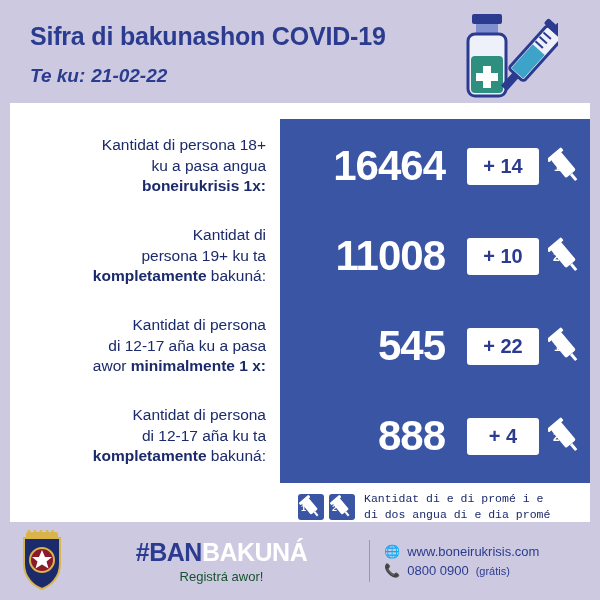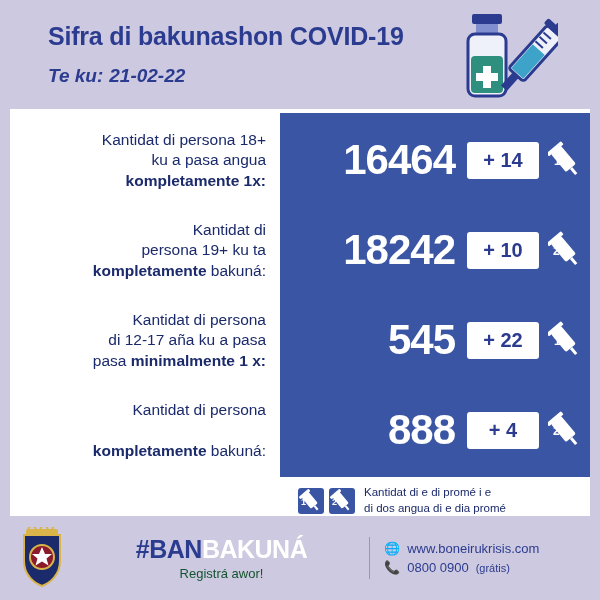--- a/index.html
+++ b/index.html
@@ -14,21 +14,21 @@
     background: #cdc9e0;
     display: flex;
     flex-direction: column;
     position: relative;
   }
 
   
   .header {
     height: 118px;
     background: #cdc9e0;
-    padding: 22px 20px 0 48px;
+    padding: 22px 20px 0 30px;
     position: relative;
   }
   .header-title {
     font-size: 25px;
     font-weight: bold;
     color: #2b3b8f;
     letter-spacing: -0.2px;
   }
   .header-sub {
     margin-top: 14px;
@@ -45,21 +45,21 @@
     top: 10px;
     width: 130px;
     height: 110px;
   }
 
   
   .main {
     flex: 1;
     background: #ffffff;
     margin: 0 10px;
-    padding: 10px 0 0 0;
+    padding: 22px 0 0 0;
     display: flex;
     flex-direction: column;
   }
 
   .row {
     display: flex;
     align-items: center;
     height: 82px;
     margin-bottom: 8px;
   }
@@ -89,21 +89,21 @@
     font-weight: bold;
     letter-spacing: -1px;
   }
   .delta {
     background: #ffffff;
     color: #2b3b8f;
     font-size: 20px;
     font-weight: bold;
     border-radius: 3px;
     padding: 7px 13px;
-    margin-left: 12px;
+    margin-left: 22px;
     min-width: 72px;
     text-align: center;
   }
   .syringe-badge {
     width: 34px;
     height: 40px;
     margin-left: 9px;
     position: relative;
     flex: 0 0 34px;
   }
@@ -118,20 +118,21 @@
   .legend-chip {
     width: 26px; height: 26px;
     background: #3a55a4;
     border-radius: 3px;
     position: relative;
   }
   .legend-text {
     font-size: 11.5px;
     line-height: 1.35;
     color: #1b2a6b;
+    font-family: Liberation Mono, monospace;
   }
 
   
   .footer {
     height: 92px;
     background: #cdc9e0;
     display: flex;
     align-items: center;
     padding: 0 16px 0 14px;
   }
@@ -202,21 +203,21 @@
       </svg>
     </div>
   </div>
 
   <div class="main">
 
     <div class="row">
       <div class="row-label">
         <span>Kantidat di persona 18+</span><br>
         <span>ku a pasa angua</span><br>
-        <b>kompletamente 1x:</b>
+        <b>boneirukrisis 1x:</b>
       </div>
       <div class="row-box">
         <span class="big-num">16464</span>
         <span class="delta">+ 14</span>
         <span class="syringe-badge">
           <svg viewBox="0 0 34 40" width="34" height="40">
             <g transform="rotate(-40 17 20)">
               <rect x="10" y="6" width="13" height="24" rx="2" fill="#ffffff"></rect>
               <rect x="7" y="3" width="19" height="4" rx="1" fill="#ffffff"></rect>
               <rect x="15" y="30" width="3" height="8" fill="#ffffff"></rect>
@@ -227,61 +228,61 @@
       </div>
     </div>
 
     <div class="row">
       <div class="row-label">
         <span>Kantidat di</span><br>
         <span>persona 19+ ku ta</span><br>
         <b>kompletamente</b><span> bakuná:</span>
       </div>
       <div class="row-box">
-        <span class="big-num">18242</span>
+        <span class="big-num">11008</span>
         <span class="delta">+ 10</span>
         <span class="syringe-badge">
           <svg viewBox="0 0 34 40" width="34" height="40">
             <g transform="rotate(-40 17 20)">
               <rect x="10" y="6" width="13" height="24" rx="2" fill="#ffffff"></rect>
               <rect x="7" y="3" width="19" height="4" rx="1" fill="#ffffff"></rect>
               <rect x="15" y="30" width="3" height="8" fill="#ffffff"></rect>
             </g>
             <text x="5" y="25" font-size="12" font-weight="bold" fill="#ffffff" font-family="Liberation Sans, sans-serif">2</text>
           </svg>
         </span>
       </div>
     </div>
 
     <div class="row">
       <div class="row-label">
         <span>Kantidat di persona</span><br>
         <span>di 12-17 aña ku a pasa</span><br>
-        <span>pasa </span><b>minimalmente 1 x:</b>
+        <span>awor </span><b>minimalmente 1 x:</b>
       </div>
       <div class="row-box">
         <span class="big-num">545</span>
         <span class="delta">+ 22</span>
         <span class="syringe-badge">
           <svg viewBox="0 0 34 40" width="34" height="40">
             <g transform="rotate(-40 17 20)">
               <rect x="10" y="6" width="13" height="24" rx="2" fill="#ffffff"></rect>
               <rect x="7" y="3" width="19" height="4" rx="1" fill="#ffffff"></rect>
               <rect x="15" y="30" width="3" height="8" fill="#ffffff"></rect>
             </g>
             <text x="6" y="25" font-size="12" font-weight="bold" fill="#ffffff" font-family="Liberation Sans, sans-serif">1</text>
           </svg>
         </span>
       </div>
     </div>
 
     <div class="row">
       <div class="row-label">
         <span>Kantidat di persona</span><br>
-        <br>
+        <span>di 12-17 aña ku ta</span><br>
         <b>kompletamente</b><span> bakuná:</span>
       </div>
       <div class="row-box">
         <span class="big-num">888</span>
         <span class="delta">+ 4</span>
         <span class="syringe-badge">
           <svg viewBox="0 0 34 40" width="34" height="40">
             <g transform="rotate(-40 17 20)">
               <rect x="10" y="6" width="13" height="24" rx="2" fill="#ffffff"></rect>
               <rect x="7" y="3" width="19" height="4" rx="1" fill="#ffffff"></rect>

